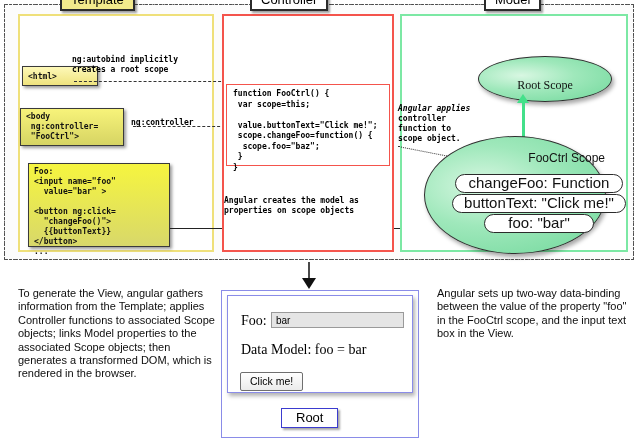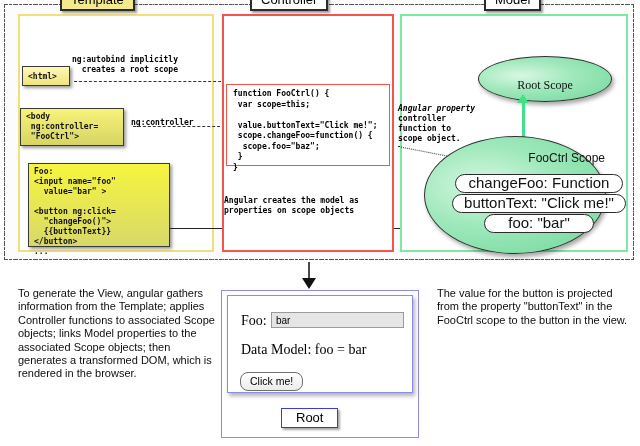--- a/index.html
+++ b/index.html
@@ -23,37 +23,37 @@
       box-shadow:2px 2px 2px rgba(0,0,0,.38);}
   #title-template{background:#f2ea8c;left:60px;}
   #title-controller{left:250px;}
   #title-model{left:484px;}
 
   
   .ybox{position:absolute;box-sizing:border-box;border:1px solid #3a3a3a;
         font-family:"DejaVu Sans Mono",monospace;font-weight:bold;font-size:8px;
         line-height:10px;color:#111;padding:3px 5px;white-space:pre;
         box-shadow:2px 2px 3px rgba(0,0,0,.4);}
-  #box-html{left:22px;top:66px;width:48px;height:20px;padding-top:5px;
+  #box-html{left:22px;top:66px;width:76px;height:20px;padding-top:5px;
         background:linear-gradient(180deg,#fdf8b8 0%,#efe37e 100%);}
   #box-body{left:20px;top:108px;width:104px;height:38px;
         background:linear-gradient(180deg,#f7f37a 0%,#d6d463 100%);}
   #box-foo{left:28px;top:163px;width:142px;height:84px;
         background:linear-gradient(180deg,#f6f53f 0%,#d8d86a 100%);}
 
   
   #ctrl-code{position:absolute;left:226px;top:84px;width:164px;height:82px;
         box-sizing:border-box;border:1px solid #f4544c;background:#fff;
         font-family:"DejaVu Sans Mono",monospace;font-weight:bold;font-size:8px;
         line-height:10.5px;white-space:pre;padding:4px 4px 0 6px;color:#000;}
 
   
   .anno{position:absolute;font-family:"DejaVu Sans Mono",monospace;font-weight:bold;
         font-size:8px;line-height:10px;white-space:pre;color:#000;}
-  #anno-autobind{left:72px;top:55px;text-align:right;}
+  #anno-autobind{left:72px;top:55px;}
   #anno-ngcontroller{left:131px;top:118px;}
   #anno-creates-model{left:224px;top:196px;}
   #anno-applies{left:398px;top:104px;}
   #anno-applies i{font-style:italic;}
 
   
   .conn{position:absolute;background:transparent;}
   #dash-html{left:74px;top:81px;width:316px;height:0;border-top:1.5px dashed #333;}
   #dash-body{left:133px;top:126px;width:97px;height:0;border-top:1.5px dashed #333;}
   #line-foo{left:170px;top:228px;width:316px;height:0;border-top:1.2px solid #222;}
@@ -111,21 +111,21 @@
 
   #view-foo-label{position:absolute;left:241px;top:313px;font-family:"Liberation Serif",serif;
       font-size:14px;color:#000;}
   #view-input{position:absolute;left:271px;top:312px;width:133px;height:16px;
       box-sizing:border-box;border:1px solid #9a9a9a;background:#e5e5e5;
       font-family:"Liberation Sans",sans-serif;font-size:10px;color:#000;
       padding:1px 0 0 4px;line-height:14px;}
   #view-datamodel{position:absolute;left:241px;top:342px;font-family:"Liberation Serif",serif;
       font-size:14px;color:#000;}
   #view-button{position:absolute;left:240px;top:372px;border:1px solid #6f6f6f;
-      border-radius:8px;background:linear-gradient(180deg,#ffffff 0%,#ebebeb 100%);
+      border-radius:2px;background:linear-gradient(180deg,#ffffff 0%,#ebebeb 100%);
       font-size:10.5px;line-height:12px;padding:2px 9px 3px;color:#000;}
 
   #view-arrow-line{position:absolute;left:308px;top:262px;width:2px;height:20px;background:#4a4a4a;}
   #view-arrow-head{position:absolute;left:302px;top:278px;width:0;height:0;
       border-left:7px solid transparent;border-right:7px solid transparent;
       border-top:11px solid #111;}
 </style>
 </head>
 <body>
 
@@ -168,21 +168,21 @@
  scope.changeFoo=function() {
   scope.foo="baz";
  }
 }</div>
 <div class="anno" id="anno-creates-model">Angular creates the model as
 properties on scope objects</div>
 
 <div class="panel" id="panel-model"></div>
 <div class="panel-title" id="title-model">Model</div>
 
-<div class="anno" id="anno-applies"><i>Angular property</i><span>
+<div class="anno" id="anno-applies"><i>Angular applies</i><span>
 controller
 function to
 scope object.</span></div>
 <div id="dot-applies"></div>
 <div id="arr-applies"></div>
 
 <div class="ellipse" id="root-scope">
   <span class="ellipse-label">Root Scope</span>
 </div>
 
@@ -192,21 +192,21 @@
 <div class="ellipse" id="fooctrl-scope">
   <span class="ellipse-label">FooCtrl Scope</span>
 </div>
 <div class="pill" id="pill-changefoo">changeFoo: Function</div>
 <div class="pill" id="pill-buttontext">buttonText: "Click me!"</div>
 <div class="pill" id="pill-foo">foo: "bar"</div>
 
 <div class="para" id="para-left">To generate the View, angular gathers information from the Template; applies Controller functions to associated Scope objects; links Model properties to the associated Scope objects; then generates a transformed DOM, which is rendered in the browser.</div>
 
 <div class="para" id="para-right">
-  <p>The value for the button is projected from the property "buttonText" in the FooCtrl scope to the button in the view.</p>
+  <p>Angular sets up two-way data-binding between the value of the property "foo" in the FooCtrl scope, and the input text box in the View.</p>
 </div>
 
 <div id="view-arrow-line"></div>
 <div id="view-arrow-head"></div>
 
 <div id="view-outer"></div>
 <div id="view-inner"></div>
 <div id="view-foo-label">Foo:</div>
 <input id="view-input" type="text" value="bar" style="">
 <div id="view-datamodel">Data Model: foo = bar</div>

